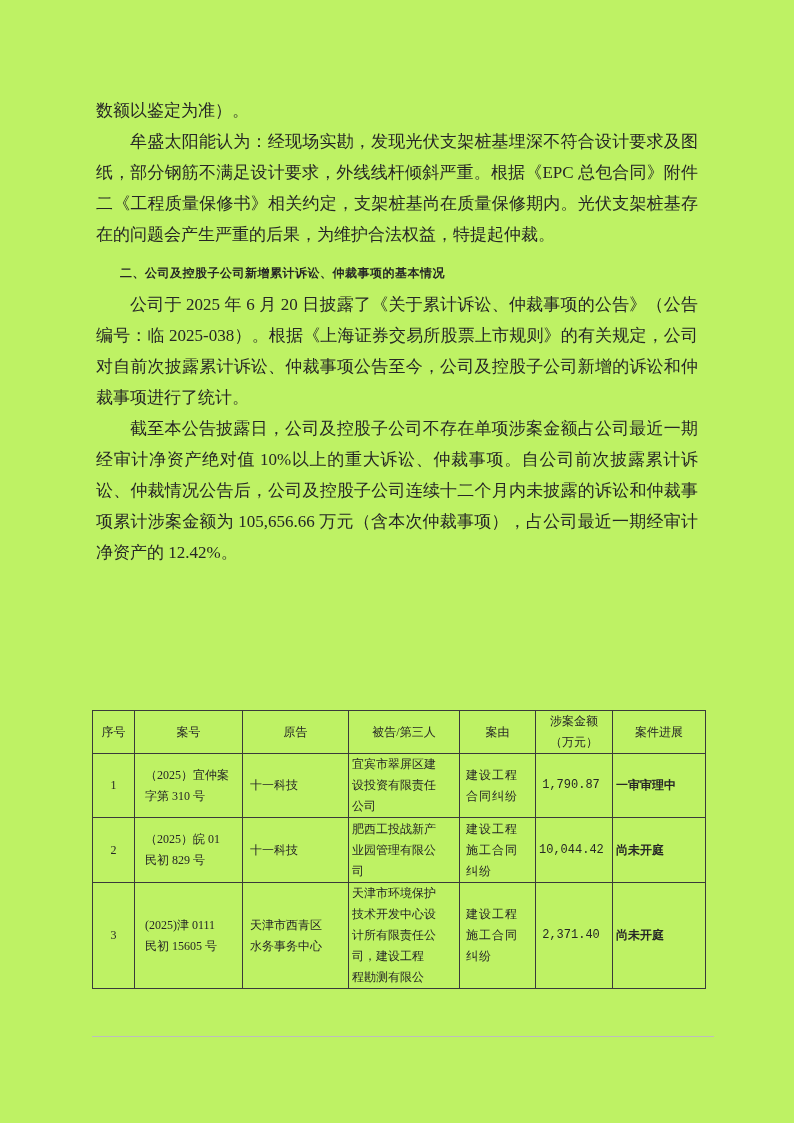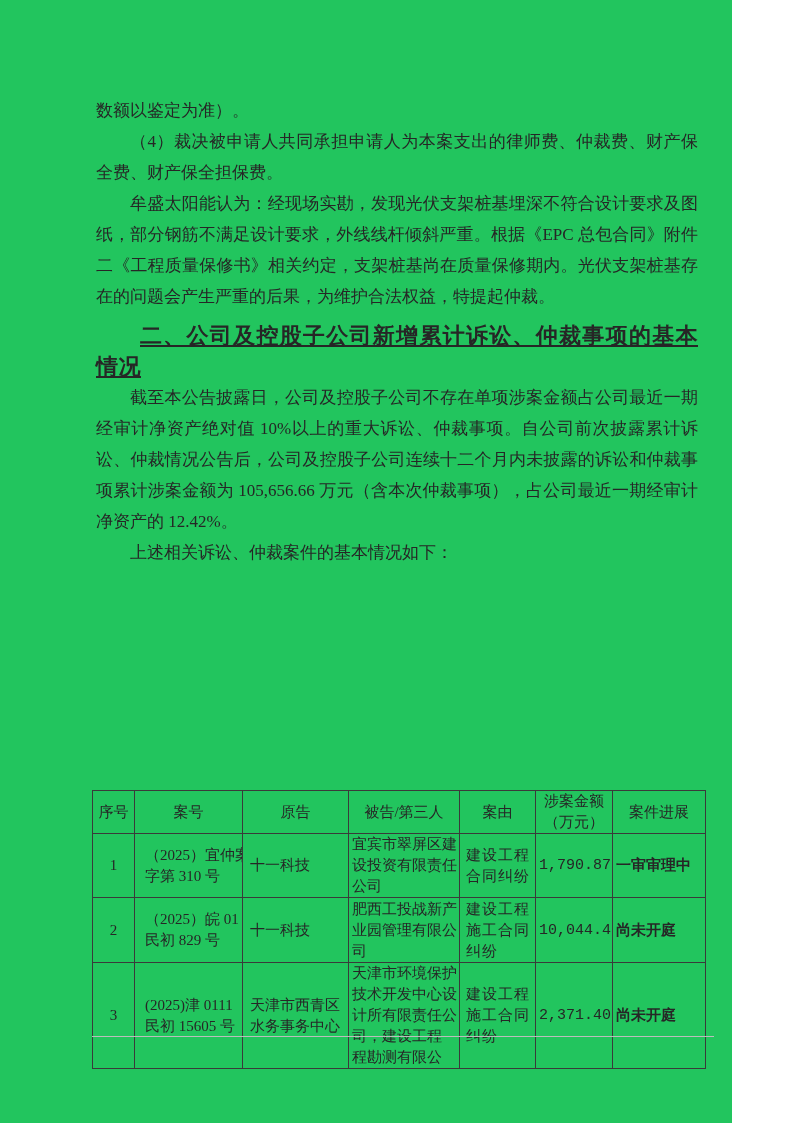--- a/index.html
+++ b/index.html
@@ -4,52 +4,51 @@
 <style>
   html, body { margin: 0; padding: 0; }
   body {
     width: 794px; height: 1123px;
     background: #ffffff;
     font-family: "Liberation Serif", "DejaVu Serif", serif;
     color: #262626;
   }
   .page {
     position: relative;
-    width: 732px; height: 1123px;
-    background: #22c55e;
+    width: 794px; height: 1123px;
+    background: #bef264;
     overflow: hidden;
   }
   .text-block {
     position: absolute;
     left: 96px; top: 95px;
     width: 602px;
   }
   .text-block p {
     margin: 0;
     font-size: 17px;
     line-height: 31px;
     text-align: justify;
     text-indent: 2em;
     word-break: break-all;
   }
   p.continuation { text-indent: 0; }
   p.heading {
     font-weight: 700;
     letter-spacing: 0.5px;
     margin-top: 8px !important;
-    font-size: 22px;
-    text-decoration: underline;
+    font-size: 12px;
   }
   table.lit-table {
     position: absolute;
-    left: 92px; top: 790px;
+    left: 92px; top: 710px;
     width: 613px;
     border-collapse: collapse;
     table-layout: fixed;
-    font-size: 15px;
+    font-size: 12px;
     line-height: 21px;
     color: #262626;
   }
   .lit-table th, .lit-table td {
     border: 1.5px solid #3a3a3a;
     padding: 0 3px;
     vertical-align: middle;
     overflow: hidden;
   }
   .lit-table th {
@@ -75,25 +74,24 @@
     background: #bdbdbd;
   }
 </style>
 </head>
 <body>
 
 <div class="page">
 
   <div class="text-block">
     <p class="continuation">数额以鉴定为准）。</p>
-    <p>（4）裁决被申请人共同承担申请人为本案支出的律师费、仲裁费、财产保全费、财产保全担保费。</p>
     <p>牟盛太阳能认为：经现场实勘，发现光伏支架桩基埋深不符合设计要求及图纸，部分钢筋不满足设计要求，外线线杆倾斜严重。根据《EPC 总包合同》附件二《工程质量保修书》相关约定，支架桩基尚在质量保修期内。光伏支架桩基存在的问题会产生严重的后果，为维护合法权益，特提起仲裁。</p>
     <p class="heading">二、公司及控股子公司新增累计诉讼、仲裁事项的基本情况</p>
+    <p>公司于 2025 年 6 月 20 日披露了《关于累计诉讼、仲裁事项的公告》（公告编号：临 2025-038）。根据《上海证券交易所股票上市规则》的有关规定，公司对自前次披露累计诉讼、仲裁事项公告至今，公司及控股子公司新增的诉讼和仲裁事项进行了统计。</p>
     <p>截至本公告披露日，公司及控股子公司不存在单项涉案金额占公司最近一期经审计净资产绝对值 10%以上的重大诉讼、仲裁事项。自公司前次披露累计诉讼、仲裁情况公告后，公司及控股子公司连续十二个月内未披露的诉讼和仲裁事项累计涉案金额为 105,656.66 万元（含本次仲裁事项），占公司最近一期经审计净资产的 12.42%。</p>
-    <p>上述相关诉讼、仲裁案件的基本情况如下：</p>
   </div>
 
   <table class="lit-table">
     <colgroup>
       <col style="width:42px">
       <col style="width:108px">
       <col style="width:106px">
       <col style="width:111px">
       <col style="width:76px">
       <col style="width:77px">

